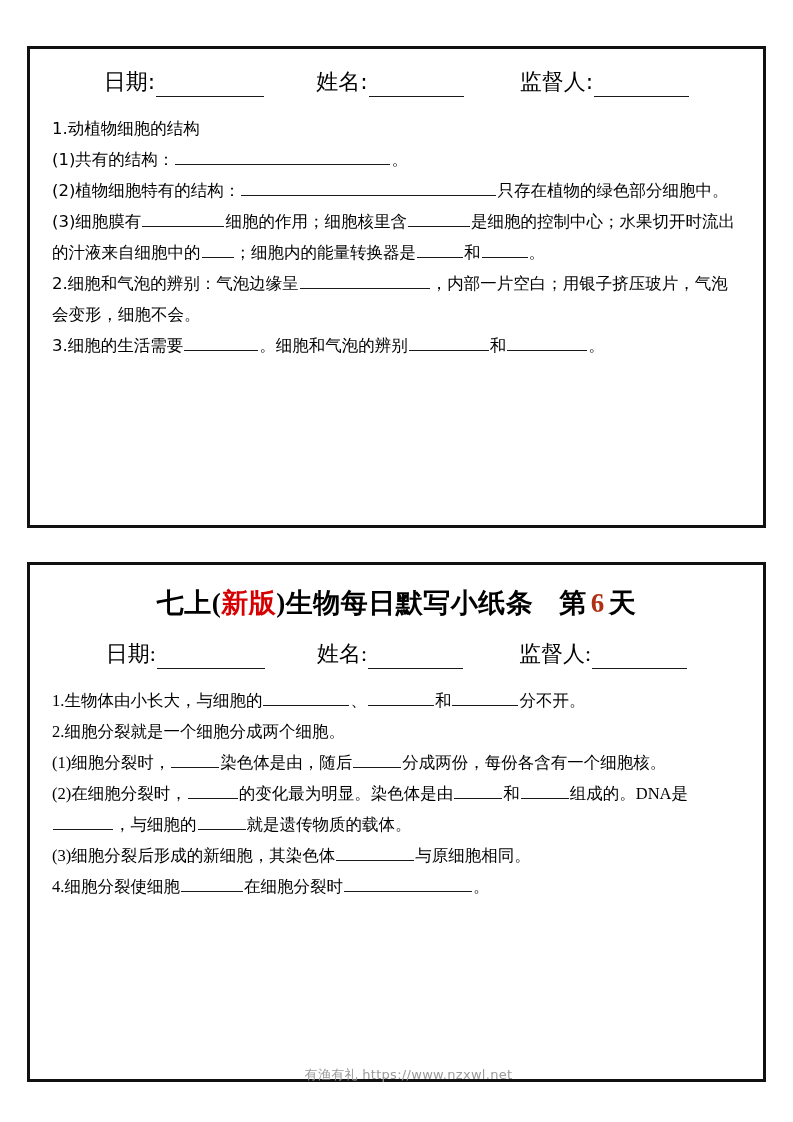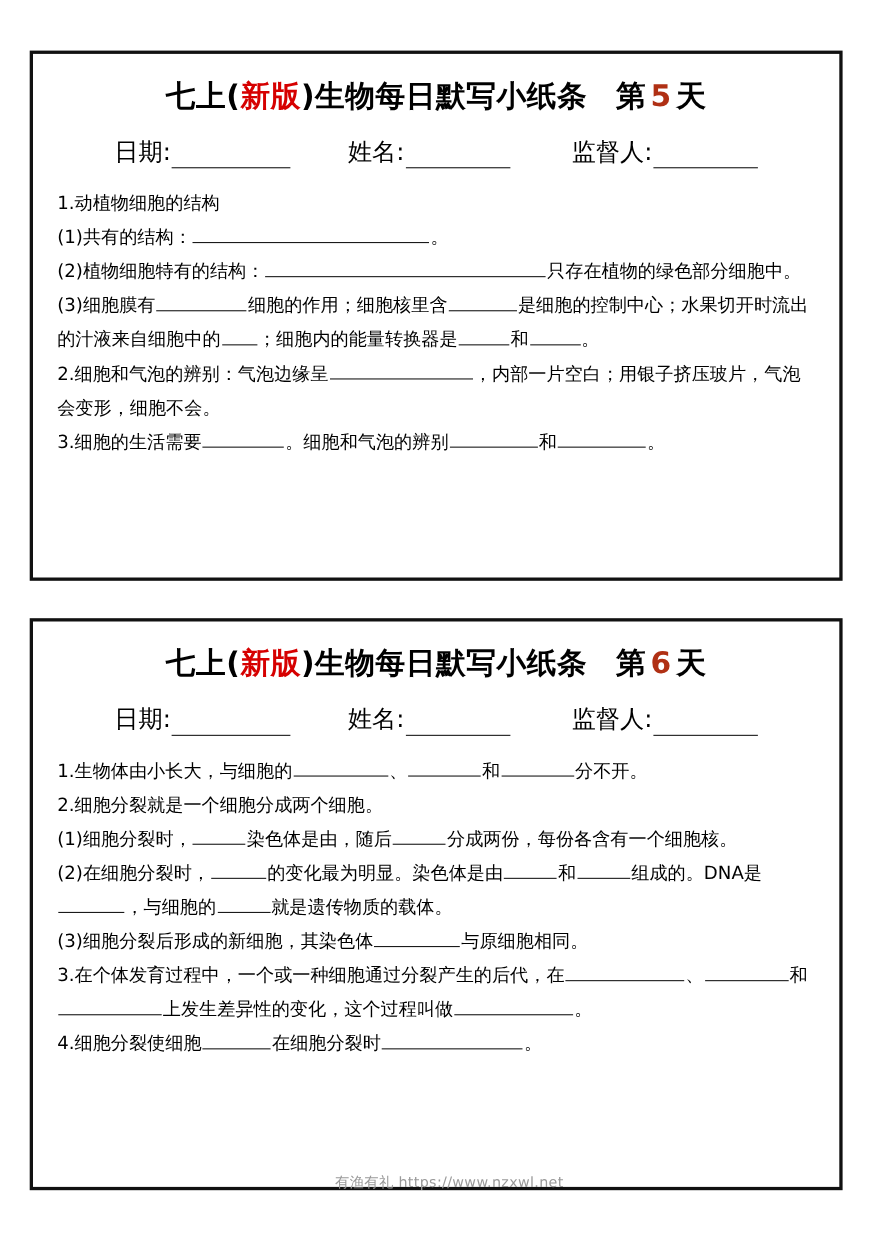--- a/index.html
+++ b/index.html
@@ -26,21 +26,21 @@
   }
 
   
   .card {
     position: absolute;
     border: 3px solid #111111;
     background: #ffffff;
     box-sizing: border-box;
   }
   .card-1 { left: 27px; top: 46px;  width: 739px; height: 482px; }
-  .card-2 { left: 27px; top: 562px; width: 739px; height: 520px; }
+  .card-2 { left: 27px; top: 562px; width: 739px; height: 520px; font-family: Liberation Serif, serif; }
 
   .card-inner {
     padding: 0 22px;
     box-sizing: border-box;
     height: 100%;
   }
 
   
   .title {
     text-align: center;
@@ -114,23 +114,20 @@
   }
 </style>
 </head>
 <body>
 
 <div class="page">
 
   <div class="card card-1">
     <div class="card-inner">
 
-      <div class="title">
-        <span>七上(</span><span class="red-emph">新版</span><span>)生物每日默写小纸条</span><span class="day-gap"></span><span>第</span><span class="day-num">5</span><span>天</span>
-      </div>
 
       <div class="meta-row">
         <span class="meta-item">
           <span class="meta-label">日期:</span>
           <span class="meta-blank" style="width:108px"></span>
         </span>
         <span class="meta-sep-a"></span>
         <span class="meta-item">
           <span class="meta-label">姓名:</span>
           <span class="meta-blank" style="width:95px"></span>
@@ -177,21 +174,20 @@
           <span class="meta-blank" style="width:95px"></span>
         </span>
       </div>
 
       <div class="body-text">
           <div class="ln"><span>1.生物体由小长大，与细胞的</span><span class="bl" style="width: 86px;"></span><span>、</span><span class="bl" style="width: 66px;"></span><span>和</span><span class="bl" style="width: 66px;"></span><span>分不开。</span></div>
           <div class="ln"><span>2.细胞分裂就是一个细胞分成两个细胞。</span></div>
           <div class="ln"><span>(1)细胞分裂时，</span><span class="bl" style="width: 48px;"></span><span>染色体是由，随后</span><span class="bl" style="width: 48px;"></span><span>分成两份，每份各含有一个细胞核。</span></div>
           <div class="ln"><span>(2)在细胞分裂时，</span><span class="bl" style="width: 50px;"></span><span>的变化最为明显。染色体是由</span><span class="bl" style="width: 48px;"></span><span>和</span><span class="bl" style="width: 48px;"></span><span>组成的。DNA是</span><span class="bl" style="width: 60px;"></span><span>，与细胞的</span><span class="bl" style="width: 48px;"></span><span>就是遗传物质的载体。</span></div>
           <div class="ln"><span>(3)细胞分裂后形成的新细胞，其染色体</span><span class="bl" style="width: 78px;"></span><span>与原细胞相同。</span></div>
-          <div class="ln"><span>3.在个体发育过程中，一个或一种细胞通过分裂产生的后代，在</span><span class="bl" style="width: 108px;"></span><span>、</span><span class="bl" style="width: 76px;"></span><span>和</span><span class="bl" style="width: 94px;"></span><span>上发生差异性的变化，这个过程叫做</span><span class="bl" style="width: 108px;"></span><span>。</span></div>
           <div class="ln"><span>4.细胞分裂使细胞</span><span class="bl" style="width: 62px;"></span><span>在细胞分裂时</span><span class="bl" style="width: 128px;"></span><span>。</span></div>
         </div>
 
     </div>
   </div>
 
   <div class="watermark">有渔有礼 https://www.nzxwl.net</div>
 
 </div>
 

